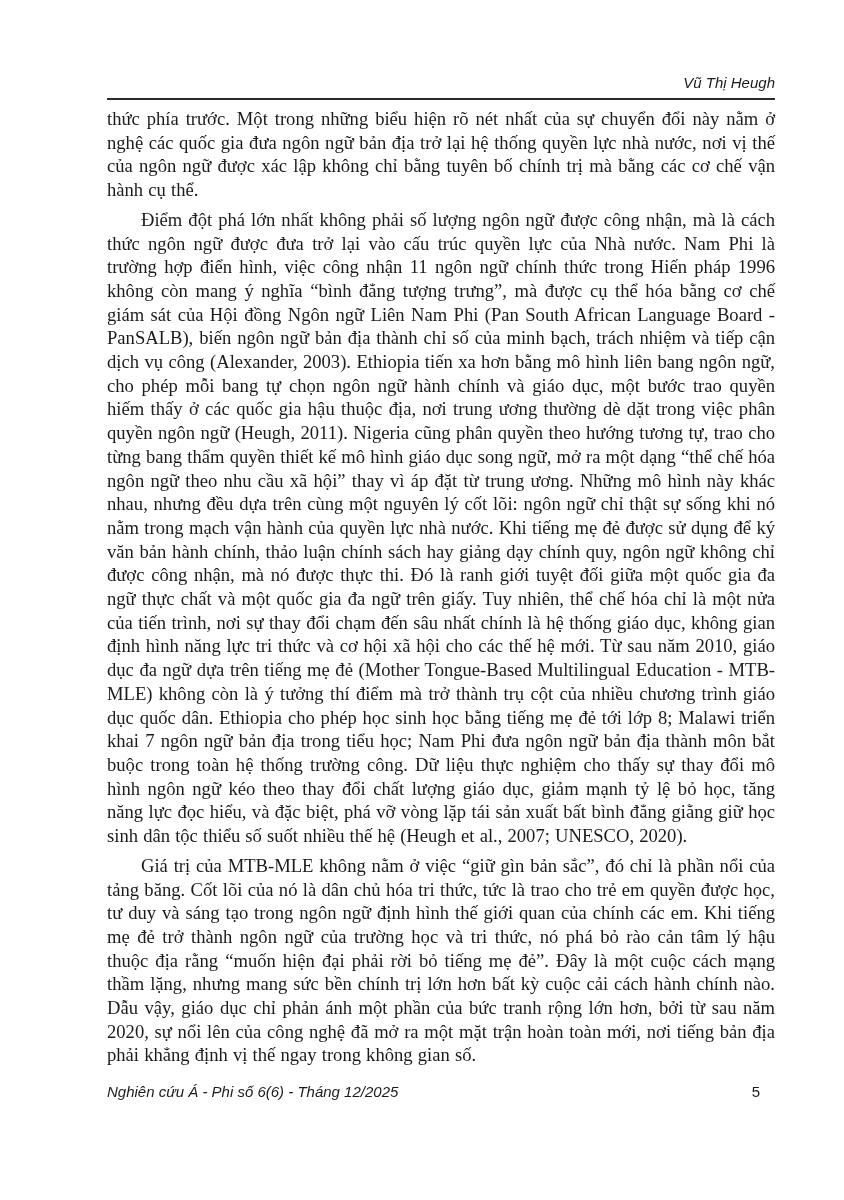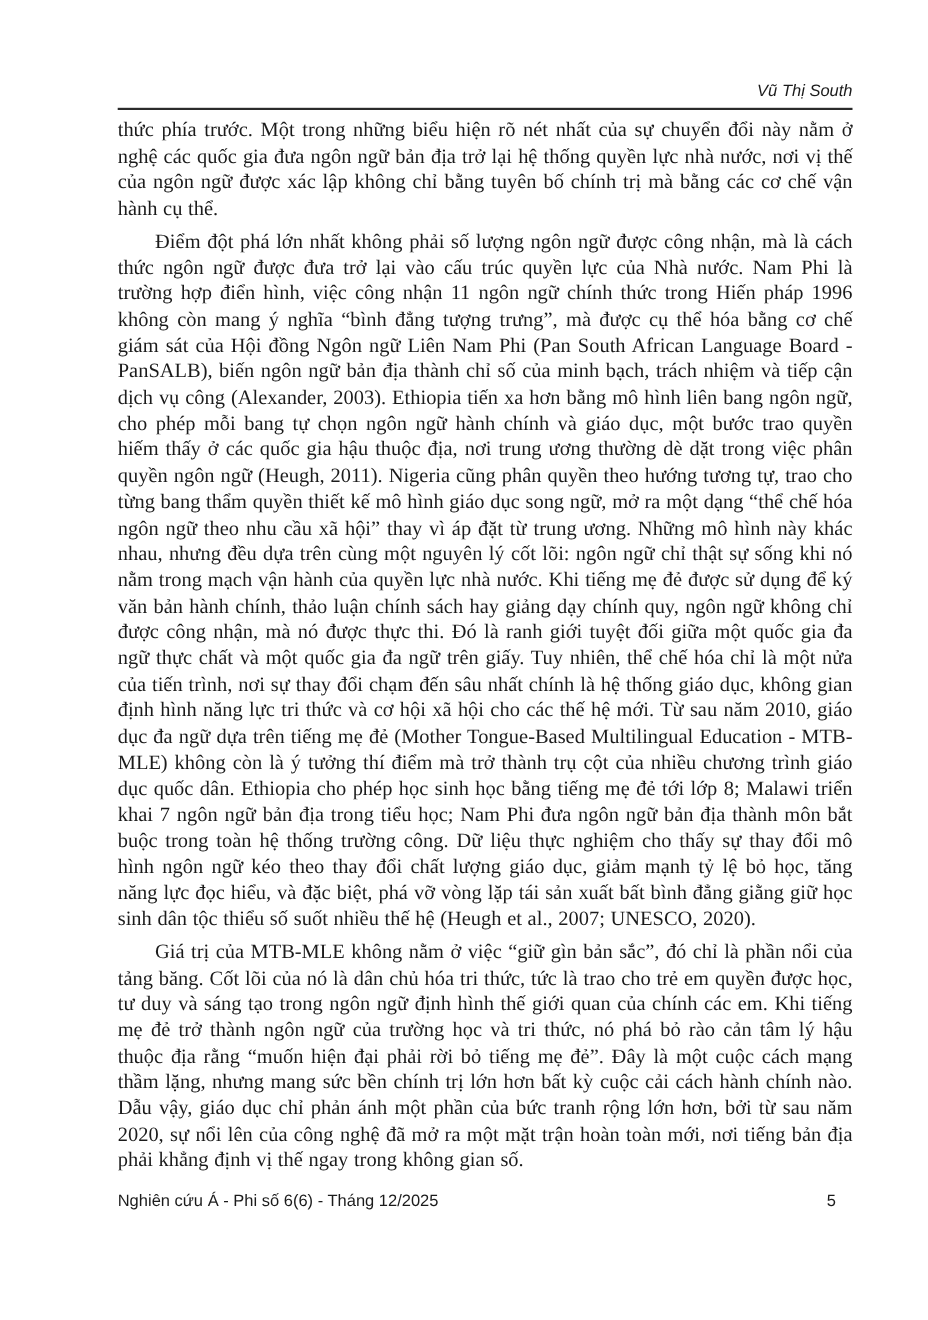--- a/index.html
+++ b/index.html
@@ -51,34 +51,35 @@
     left: 107px;
     width: 668px;
     top: 1083px;
     display: flex;
     justify-content: space-between;
     align-items: baseline;
     font-size: 15px;
   }
   .journal-line {
     font-family: "Liberation Sans", sans-serif;
+    font-style: italic;
   }
   .page-number {
     font-family: "Liberation Sans", sans-serif;
     font-style: normal;
     padding-right: 15px;
   }
 </style>
 </head>
 <body>
 
 <div class="page">
 
   <header class="page-header">
-    <span class="author">Vũ Thị South</span>
+    <span class="author">Vũ Thị Heugh</span>
   </header>
 
   <main class="page-body">
     <p class="para continued">thức phía trước. Một trong những biểu hiện rõ nét nhất của sự chuyển đổi này nằm ở nghệ các quốc gia đưa ngôn ngữ bản địa trở lại hệ thống quyền lực nhà nước, nơi vị thế của ngôn ngữ được xác lập không chỉ bằng tuyên bố chính trị mà bằng các cơ chế vận hành cụ thể.</p>
     <p class="para">Điểm đột phá lớn nhất không phải số lượng ngôn ngữ được công nhận, mà là cách thức ngôn ngữ được đưa trở lại vào cấu trúc quyền lực của Nhà nước. Nam Phi là trường hợp điển hình, việc công nhận 11 ngôn ngữ chính thức trong Hiến pháp 1996 không còn mang ý nghĩa “bình đẳng tượng trưng”, mà được cụ thể hóa bằng cơ chế giám sát của Hội đồng Ngôn ngữ Liên Nam Phi (Pan South African Language Board - PanSALB), biến ngôn ngữ bản địa thành chỉ số của minh bạch, trách nhiệm và tiếp cận dịch vụ công (Alexander, 2003). Ethiopia tiến xa hơn bằng mô hình liên bang ngôn ngữ, cho phép mỗi bang tự chọn ngôn ngữ hành chính và giáo dục, một bước trao quyền hiếm thấy ở các quốc gia hậu thuộc địa, nơi trung ương thường dè dặt trong việc phân quyền ngôn ngữ (Heugh, 2011). Nigeria cũng phân quyền theo hướng tương tự, trao cho từng bang thẩm quyền thiết kế mô hình giáo dục song ngữ, mở ra một dạng “thể chế hóa ngôn ngữ theo nhu cầu xã hội” thay vì áp đặt từ trung ương. Những mô hình này khác nhau, nhưng đều dựa trên cùng một nguyên lý cốt lõi: ngôn ngữ chỉ thật sự sống khi nó nằm trong mạch vận hành của quyền lực nhà nước. Khi tiếng mẹ đẻ được sử dụng để ký văn bản hành chính, thảo luận chính sách hay giảng dạy chính quy, ngôn ngữ không chỉ được công nhận, mà nó được thực thi. Đó là ranh giới tuyệt đối giữa một quốc gia đa ngữ thực chất và một quốc gia đa ngữ trên giấy. Tuy nhiên, thể chế hóa chỉ là một nửa của tiến trình, nơi sự thay đổi chạm đến sâu nhất chính là hệ thống giáo dục, không gian định hình năng lực tri thức và cơ hội xã hội cho các thế hệ mới. Từ sau năm 2010, giáo dục đa ngữ dựa trên tiếng mẹ đẻ (Mother Tongue-Based Multilingual Education - MTB-MLE) không còn là ý tưởng thí điểm mà trở thành trụ cột của nhiều chương trình giáo dục quốc dân. Ethiopia cho phép học sinh học bằng tiếng mẹ đẻ tới lớp 8; Malawi triển khai 7 ngôn ngữ bản địa trong tiểu học; Nam Phi đưa ngôn ngữ bản địa thành môn bắt buộc trong toàn hệ thống trường công. Dữ liệu thực nghiệm cho thấy sự thay đổi mô hình ngôn ngữ kéo theo thay đổi chất lượng giáo dục, giảm mạnh tỷ lệ bỏ học, tăng năng lực đọc hiểu, và đặc biệt, phá vỡ vòng lặp tái sản xuất bất bình đẳng giằng giữ học sinh dân tộc thiểu số suốt nhiều thế hệ (Heugh et al., 2007; UNESCO, 2020).</p>
     <p class="para">Giá trị của MTB-MLE không nằm ở việc “giữ gìn bản sắc”, đó chỉ là phần nổi của tảng băng. Cốt lõi của nó là dân chủ hóa tri thức, tức là trao cho trẻ em quyền được học, tư duy và sáng tạo trong ngôn ngữ định hình thế giới quan của chính các em. Khi tiếng mẹ đẻ trở thành ngôn ngữ của trường học và tri thức, nó phá bỏ rào cản tâm lý hậu thuộc địa rằng “muốn hiện đại phải rời bỏ tiếng mẹ đẻ”. Đây là một cuộc cách mạng thầm lặng, nhưng mang sức bền chính trị lớn hơn bất kỳ cuộc cải cách hành chính nào. Dẫu vậy, giáo dục chỉ phản ánh một phần của bức tranh rộng lớn hơn, bởi từ sau năm 2020, sự nổi lên của công nghệ đã mở ra một mặt trận hoàn toàn mới, nơi tiếng bản địa phải khẳng định vị thế ngay trong không gian số.</p>
   </main>
 
   <footer class="page-footer">
     <span class="journal-line">Nghiên cứu Á - Phi số 6(6) - Tháng 12/2025</span>

